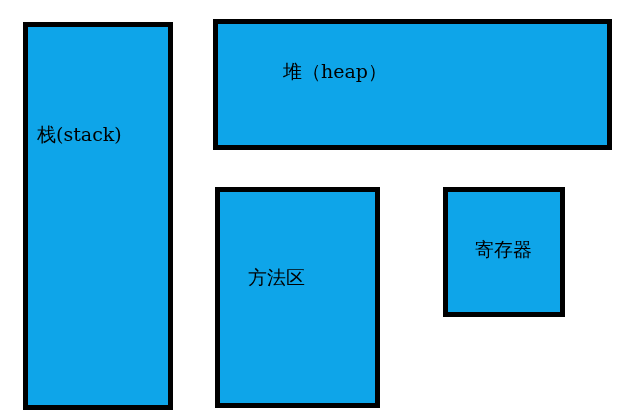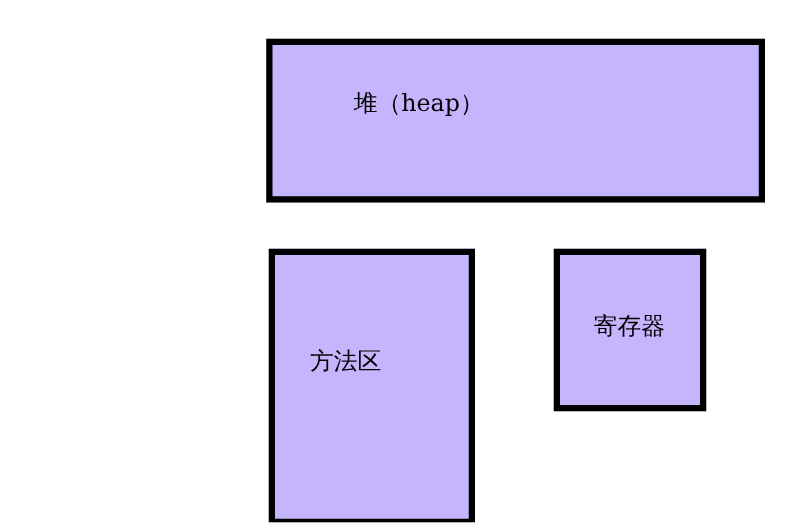--- a/index.html
+++ b/index.html
@@ -13,22 +13,21 @@
     height: 418px;
     background: #ffffff;
     font-family: "DejaVu Serif", "Liberation Serif", serif;
     color: #000000;
     overflow: hidden;
   }
   .box {
     position: absolute;
     box-sizing: border-box;
     border: 5px solid #000000;
-    background: #c4b5fd;
-    margin-top: 12px;
+    background: #0ea5e9;
   }
   .box-label {
     position: absolute;
     font-size: 19px;
     line-height: 1;
     white-space: nowrap;
     color: #000000;
   }
   
   #stack-box   { left: 23px;  top: 22px;  width: 150px; height: 388px; }
@@ -44,20 +43,23 @@
   #register-label { left: 27px;  top: 48px; }
   
   #native-method-stack-box   { left: 393px; top: 335px; width: 222px; height: 76px; }
   #native-method-stack-label { left: 47px;  top: 27px; }
 </style>
 </head>
 <body>
 
 <div id="canvas">
 
+  <div class="box" id="stack-box">
+    <span class="box-label" id="stack-label">栈(stack)</span>
+  </div>
 
   <div class="box" id="heap-box">
     <span class="box-label" id="heap-label">堆（heap）</span>
   </div>
 
   <div class="box" id="register-box">
     <span class="box-label" id="register-label">寄存器</span>
   </div>
 
   <div class="box" id="method-area-box">

